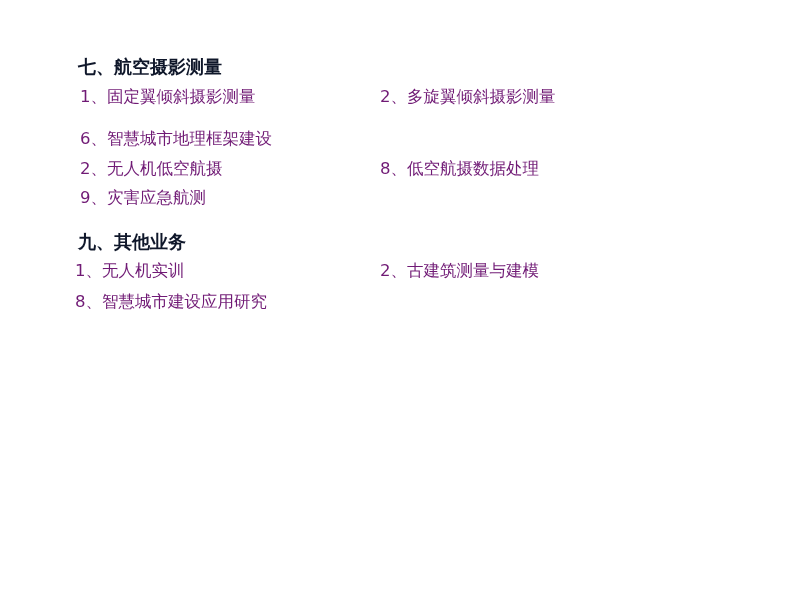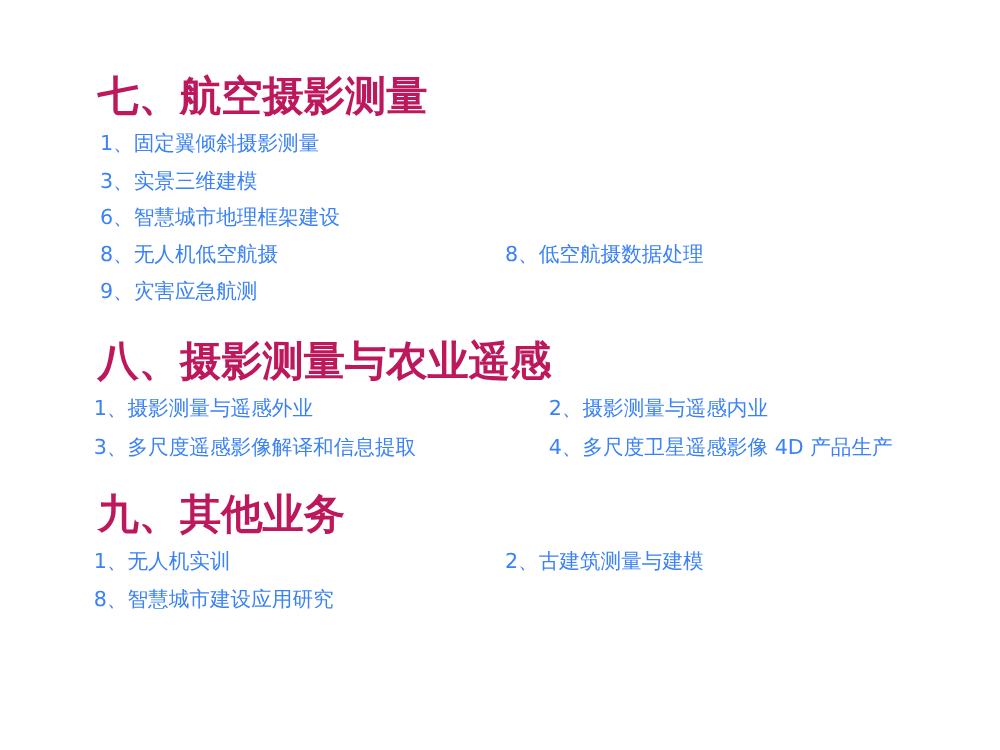--- a/index.html
+++ b/index.html
@@ -18,44 +18,43 @@
     position: relative;
     width: 800px;
     height: 600px;
     box-sizing: border-box;
     padding: 40px 40px 10px 40px;
   }
   .section {
     margin-bottom: 6px;
   }
   .section-title {
-    color: #be185d;
-    font-size: 33px;
+    color: #0f172a;
+    font-size: 18px;
     font-weight: bold;
     letter-spacing: 0px;
     margin: 16px 0 10px 38px;
     line-height: 1.25;
   }
   .section-2 .section-title,
   .section-3 .section-title {
     margin-left: 38px;
   }
   .items {
     margin: 0;
     padding: 0;
     list-style: none;
   }
   .row {
     display: flex;
     align-items: baseline;
     font-size: 16.5px;
-    color: #3b82f6;
+    color: #701a75;
     line-height: 1.0;
     margin-bottom: 12px;
-    gap: 24px;
   }
   .cell {
     white-space: nowrap;
   }
   
   .section-1 .items { margin-left: 40px; }
   .section-1 .row { margin-bottom: 13px; }
   .section-1 .cell-a { width: 300px; }
   
   .section-2 .items { margin-left: 35px; }
@@ -73,50 +72,37 @@
 </head>
 <body>
 
 <div class="slide">
 
   <div class="section section-1 sec1-top">
     <div class="section-title">七、航空摄影测量</div>
     <ul class="items">
       <li class="row">
         <span class="cell cell-a">1、固定翼倾斜摄影测量</span>
+        <span class="cell cell-b">2、多旋翼倾斜摄影测量</span>
       </li>
       <li class="row">
-        <span class="cell cell-a">3、实景三维建模</span>
       </li>
       <li class="row">
         <span class="cell cell-b">6、智慧城市地理框架建设</span>
       </li>
       <li class="row">
-        <span class="cell cell-a">8、无人机低空航摄</span>
+        <span class="cell cell-a">2、无人机低空航摄</span>
         <span class="cell cell-b">8、低空航摄数据处理</span>
       </li>
       <li class="row">
         <span class="cell cell-a">9、灾害应急航测</span>
       </li>
     </ul>
   </div>
 
-  <div class="section section-2 sec2-top">
-    <div class="section-title">八、摄影测量与农业遥感</div>
-    <ul class="items">
-      <li class="row">
-        <span class="cell cell-a">1、摄影测量与遥感外业</span>
-        <span class="cell cell-b">2、摄影测量与遥感内业</span>
-      </li>
-      <li class="row">
-        <span class="cell cell-a">3、多尺度遥感影像解译和信息提取</span>
-        <span class="cell cell-b">4、多尺度卫星遥感影像 4D 产品生产</span>
-      </li>
-    </ul>
-  </div>
 
   <div class="section section-3 sec3-top">
     <div class="section-title">九、其他业务</div>
     <ul class="items">
       <li class="row">
         <span class="cell cell-a">1、无人机实训</span>
         <span class="cell cell-b">2、古建筑测量与建模</span>
       </li>
       <li class="row">
         <span class="cell cell-a">8、智慧城市建设应用研究</span>

